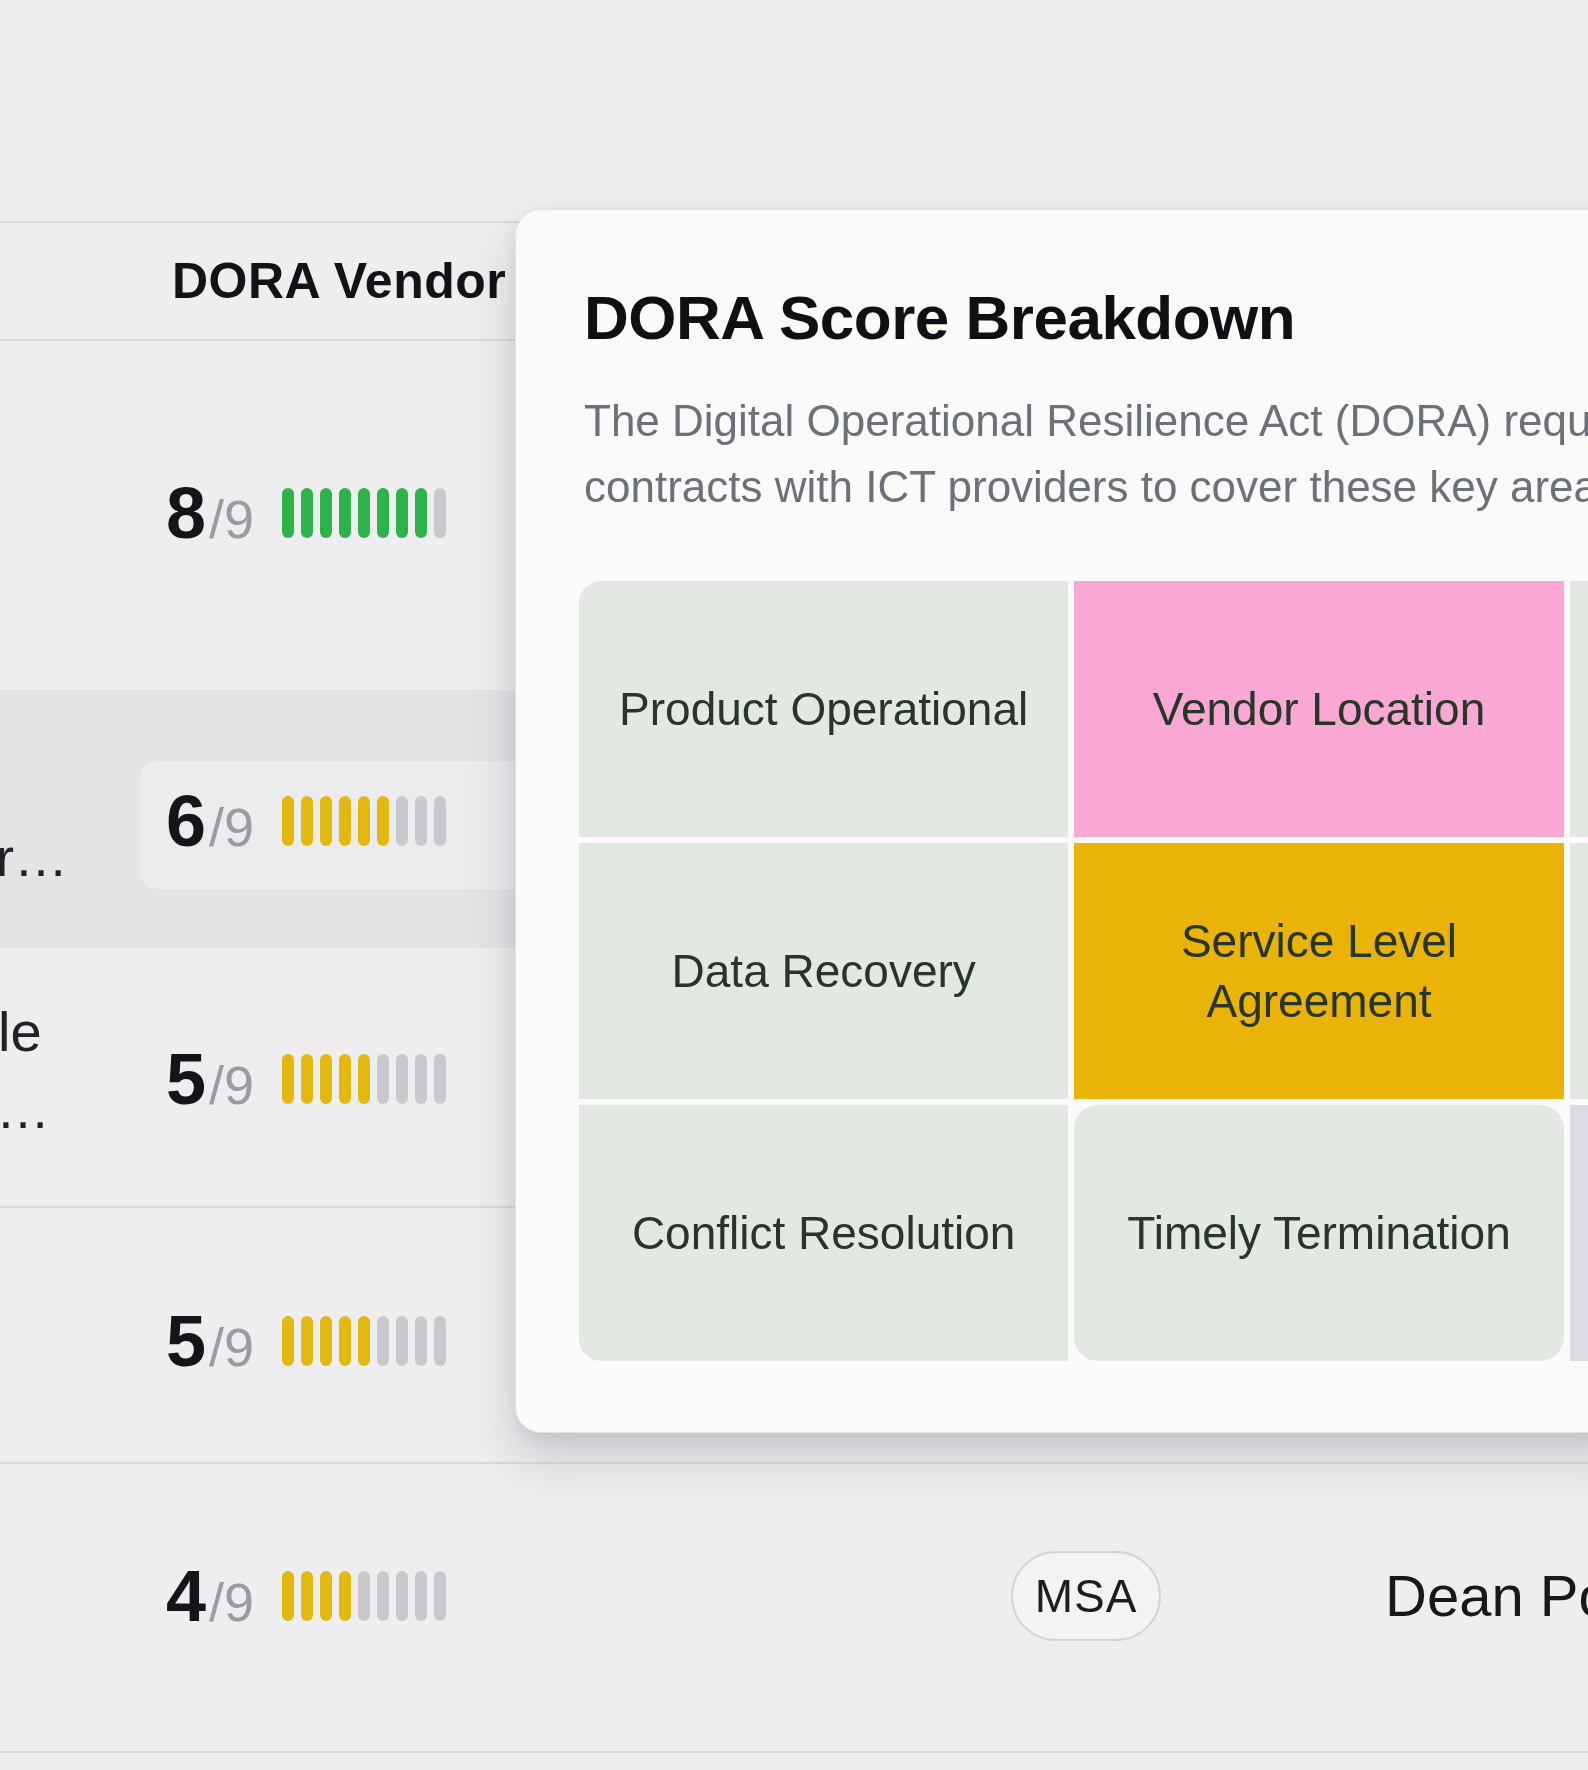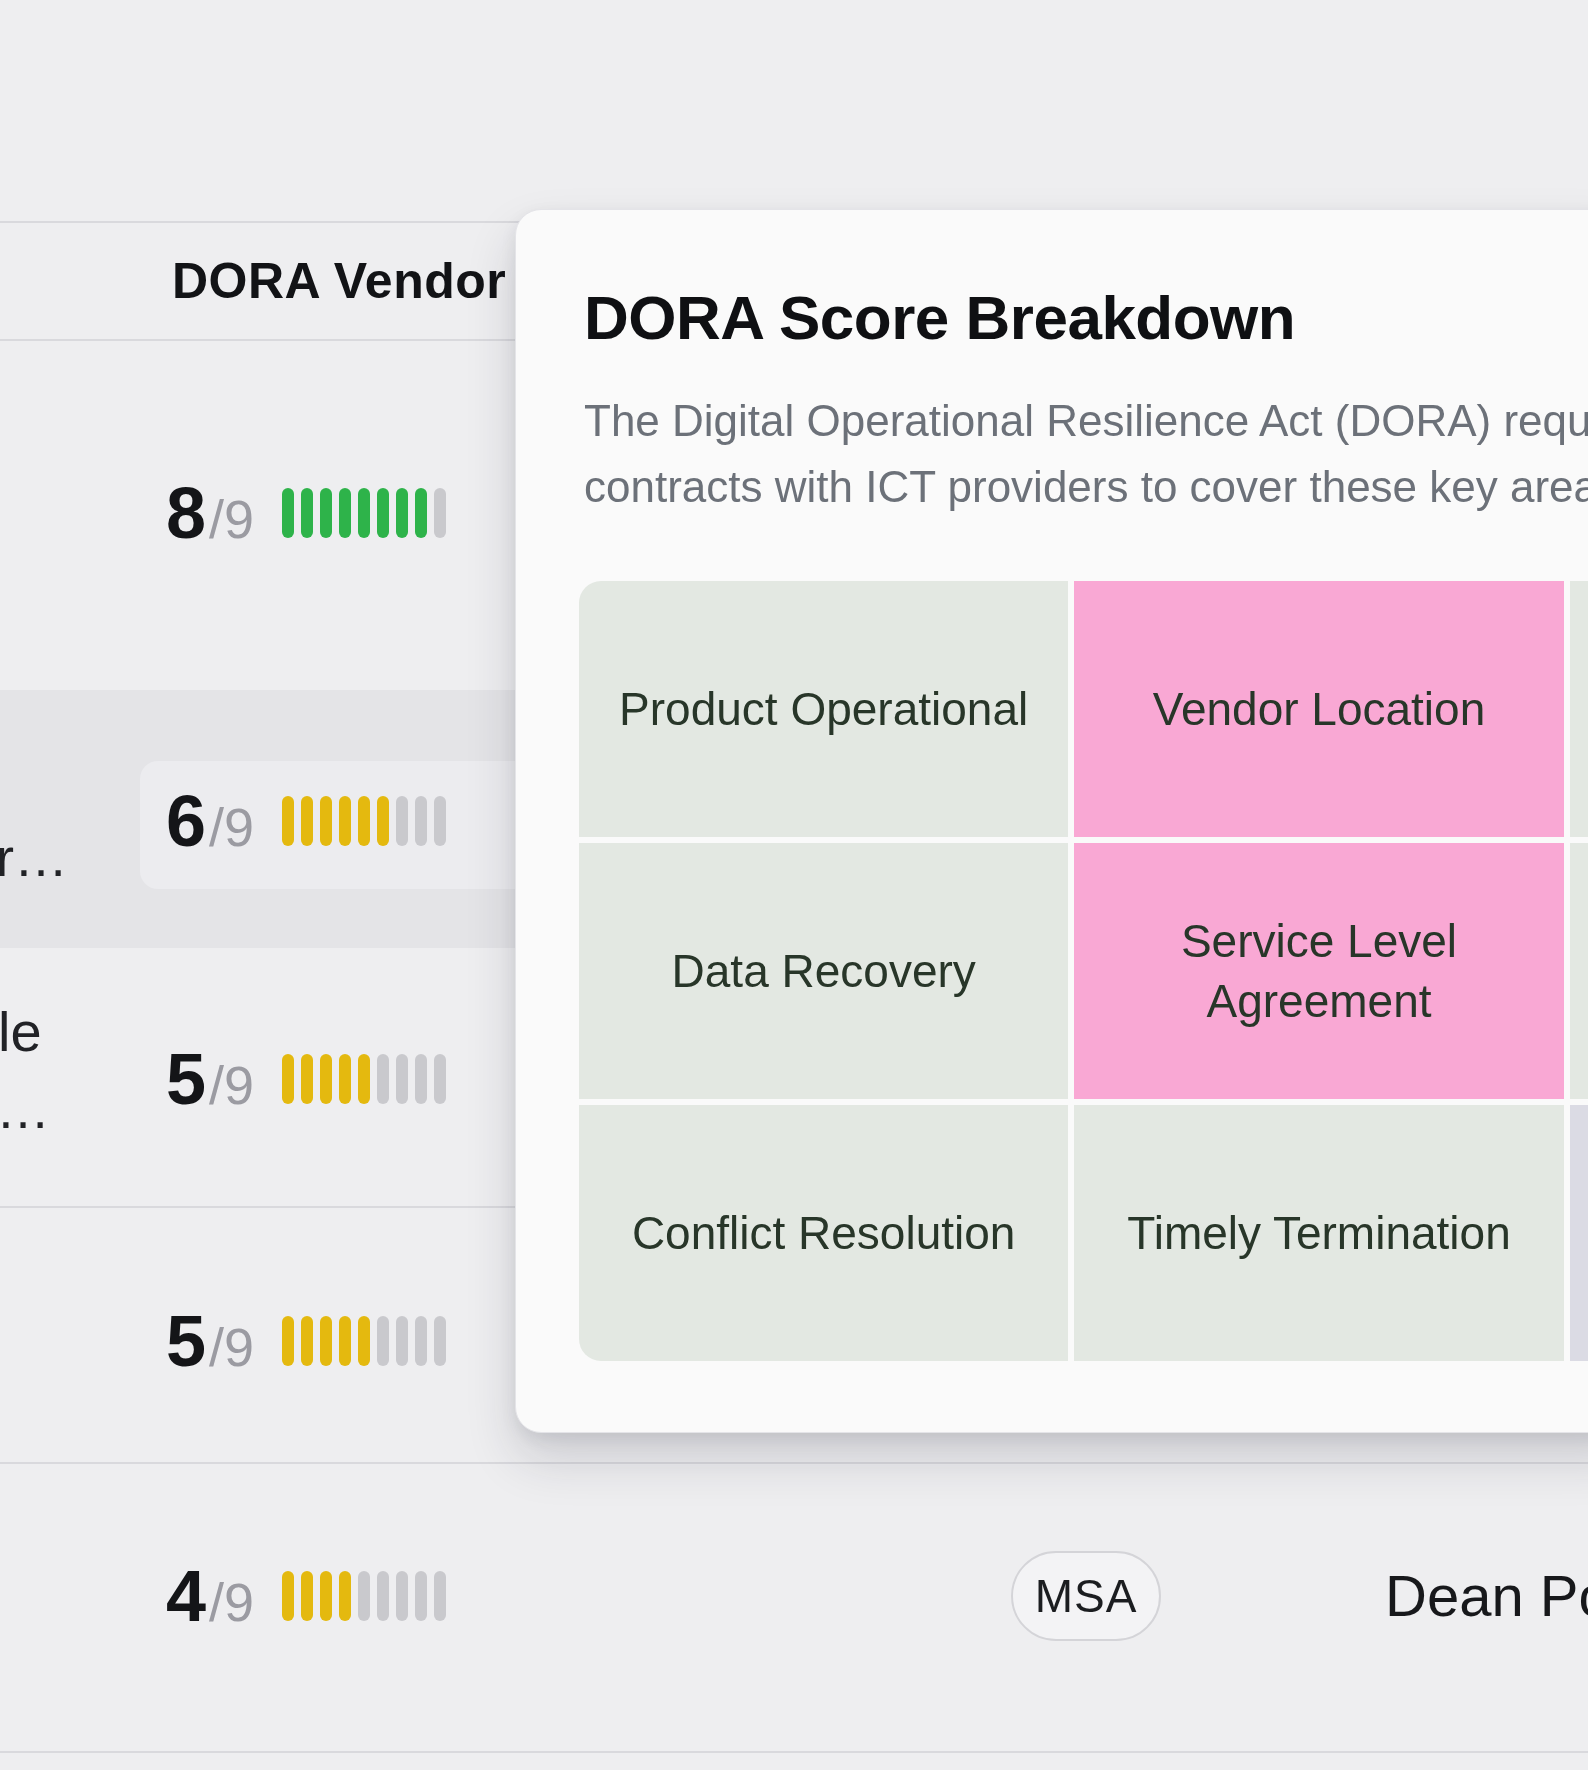--- a/index.html
+++ b/index.html
@@ -152,30 +152,30 @@
         </div>
         <div class="cell" style="background: #f9a8d4;">
           <span>Vendor Location</span>
         </div>
         <div class="cell" style="background: rgb(227, 232, 226);">
           <span></span>
         </div>
         <div class="cell" style="background: rgb(227, 232, 226);">
           <span>Data Recovery</span>
         </div>
-        <div class="cell" style="background: #f9a8d4;">
+        <div class="cell" style="background: #eab308;">
           <span>Service Level Agreement</span>
         </div>
         <div class="cell" style="background: rgb(227, 232, 226);">
           <span></span>
         </div>
         <div class="cell" style="background: rgb(227, 232, 226);">
           <span>Conflict Resolution</span>
         </div>
-        <div class="cell" style="background: rgb(227, 232, 226);">
+        <div class="cell" style="background: rgb(227, 232, 226); border-radius: 24px;">
           <span>Timely Termination</span>
         </div>
         <div class="cell" style="background: rgb(219, 219, 228);">
           <span></span>
         </div>
       </div>
   </div>
 
 </div>
 

